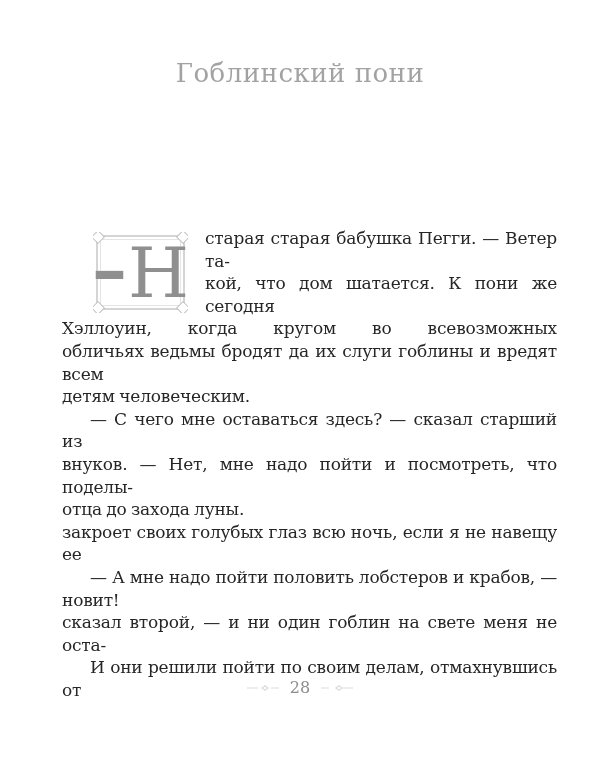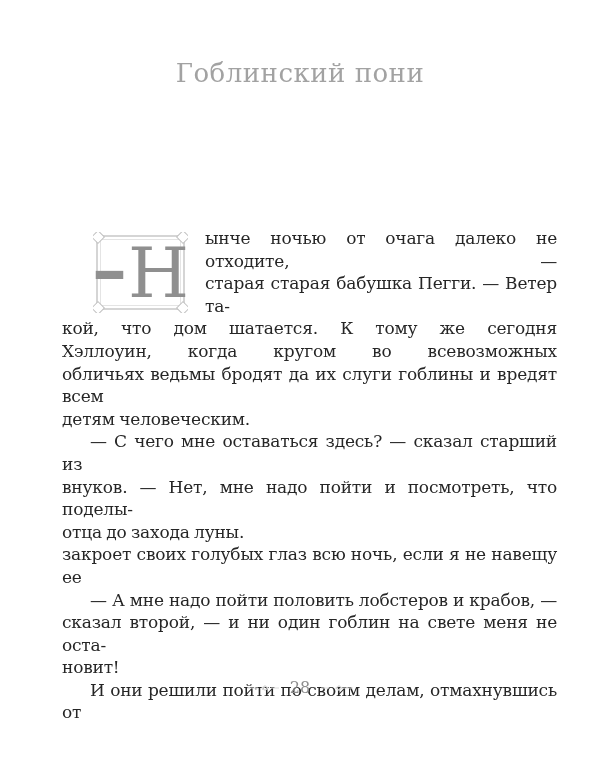--- a/index.html
+++ b/index.html
@@ -118,33 +118,32 @@
           <rect x="0.5" y="71.5" width="9" height="9" transform="rotate(45 5 76)"></rect>
           <rect x="85.5" y="71.5" width="9" height="9" transform="rotate(45 90 76)"></rect>
         </g>
       </svg>
       <div class="dropcap-inner">
         <span class="dropcap-dash">–</span>
         <span class="dropcap-letter">Н</span>
       </div>
     </div>
     <div>
-        <div class="line">ынче ночью от очага далеко не отходите, —</div>
         <div class="line">старая старая бабушка Пегги. — Ветер та-</div>
-        <div class="line">кой, что дом шатается. К тому же сегодня</div>
+        <div class="line">кой, что дом шатается. К пони же сегодня</div>
         <div class="line">Хэллоуин, когда кругом во всевозможных</div>
         <div class="line">обличьях ведьмы бродят да их слуги гоблины и вредят всем</div>
         <div class="line last">детям человеческим.</div>
         <div class="line indent">— С чего мне оставаться здесь? — сказал старший из</div>
         <div class="line">внуков. — Нет, мне надо пойти и посмотреть, что поделы-</div>
         <div class="line last">отца до захода луны.</div>
         <div class="line">закроет своих голубых глаз всю ночь, если я не навещу ее</div>
         <div class="line indent">— А мне надо пойти половить лобстеров и крабов, —</div>
+        <div class="line last">новит!</div>
         <div class="line">сказал второй, — и ни один гоблин на свете меня не оста-</div>
-        <div class="line last">новит!</div>
         <div class="line indent">И они решили пойти по своим делам, отмахнувшись от</div>
       </div>
   </div>
 
   <div class="footer">
     <svg class="flourish" width="34" height="8" viewBox="0 0 34 8">
       <path d="M1 4 h11 M16 4 l3 -2.2 l3 2.2 l-3 2.2 z M25 4 h8" fill="none" stroke="#dcdcdc" stroke-width="1.2"></path>
     </svg>
     <span class="page-number">28</span>
     <svg class="flourish" width="34" height="8" viewBox="0 0 34 8">

